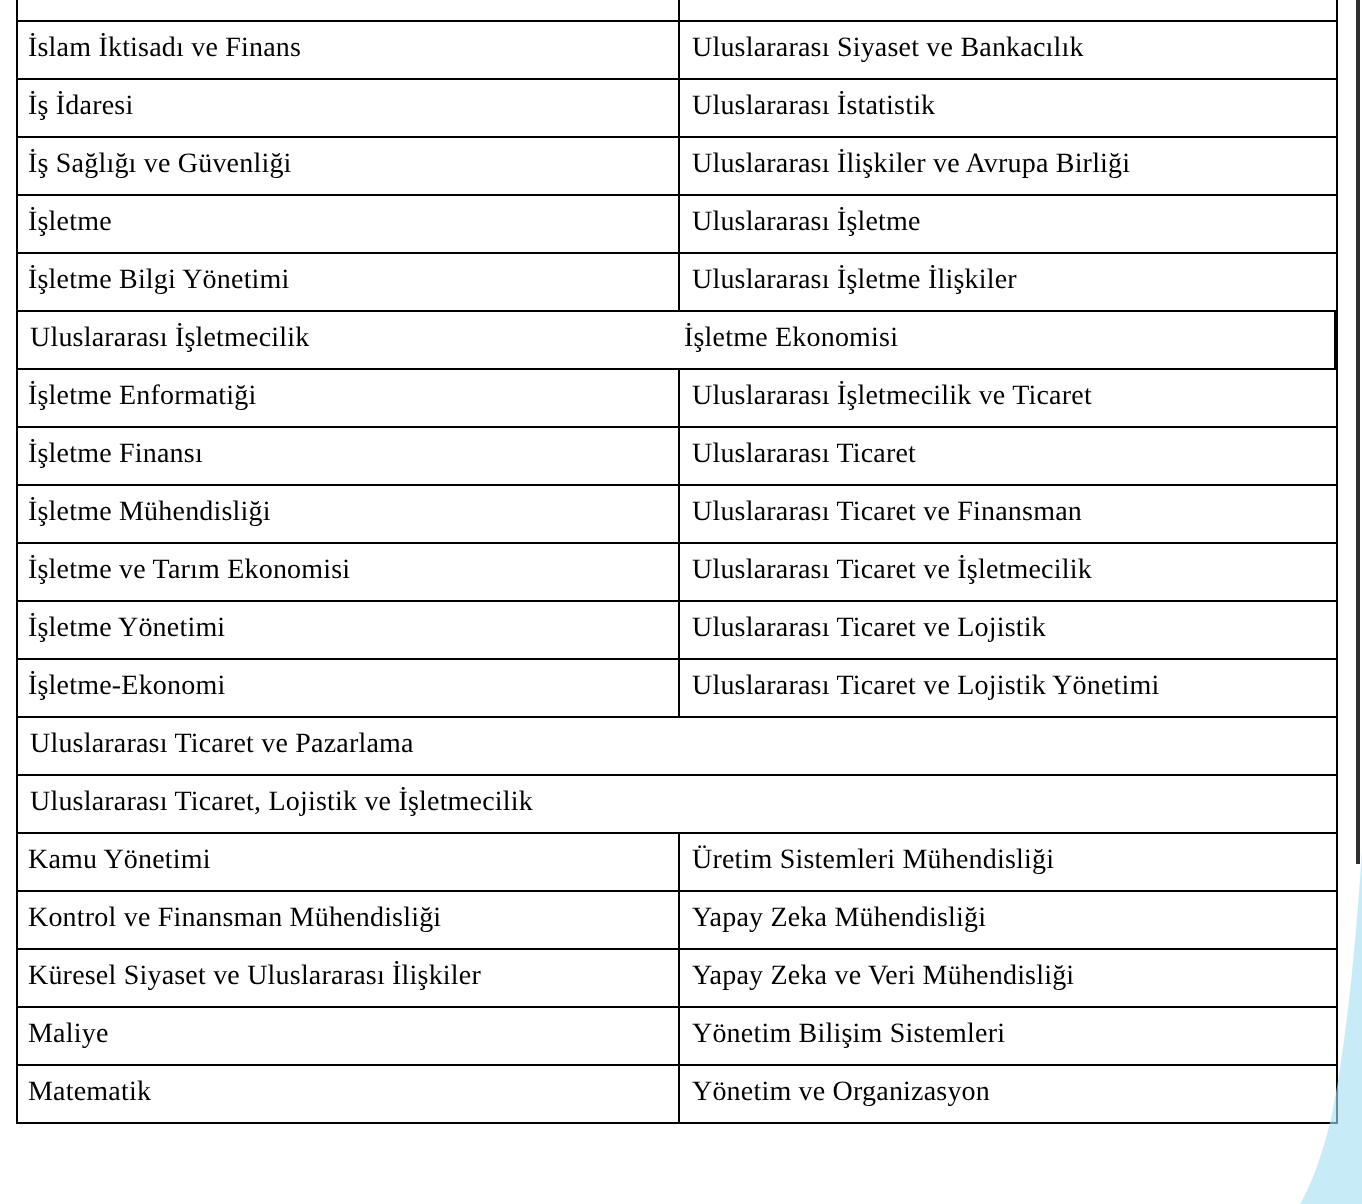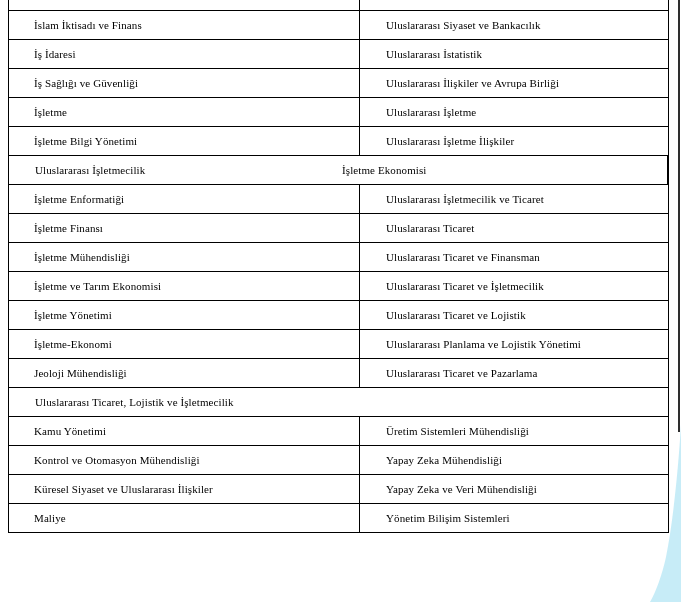--- a/index.html
+++ b/index.html
@@ -30,26 +30,25 @@
     box-sizing: border-box;
     border-top: 1px solid #000000;
   }
   .row.partial {
     height: 28px;
     border-top: none;
   }
   .cell {
     display: flex;
     align-items: center;
-    font-size: 11px;
+    font-size: 14px;
     letter-spacing: 0.1px;
     white-space: nowrap;
     overflow: hidden;
     box-sizing: border-box;
-    margin-left: 20px;
   }
   .cell.c1 {
     width: 331px;
     border-right: 1px solid #000000;
     padding-left: 5px;
   }
   .cell.c2 {
     flex: 1;
     padding-left: 6px;
   }
@@ -122,44 +121,47 @@
       <div class="row">
         <div class="cell c1">İşletme ve Tarım Ekonomisi</div>
         <div class="cell c2">Uluslararası Ticaret ve İşletmecilik</div>
       </div>
       <div class="row">
         <div class="cell c1">İşletme Yönetimi</div>
         <div class="cell c2">Uluslararası Ticaret ve Lojistik</div>
       </div>
       <div class="row">
         <div class="cell c1">İşletme-Ekonomi</div>
-        <div class="cell c2">Uluslararası Planlama ve Lojistik Yönetimi</div>
+        <div class="cell c2">Uluslararası Ticaret ve Lojistik Yönetimi</div>
       </div>
       <div class="row">
-        <div class="cell c1">Jeoloji Mühendisliği</div>
         <div class="cell c2">Uluslararası Ticaret ve Pazarlama</div>
       </div>
       <div class="row">
         <div class="cell c2">Uluslararası Ticaret, Lojistik ve İşletmecilik</div>
       </div>
       <div class="row">
         <div class="cell c1">Kamu Yönetimi</div>
         <div class="cell c2">Üretim Sistemleri Mühendisliği</div>
       </div>
       <div class="row">
-        <div class="cell c1">Kontrol ve Otomasyon Mühendisliği</div>
+        <div class="cell c1">Kontrol ve Finansman Mühendisliği</div>
         <div class="cell c2">Yapay Zeka Mühendisliği</div>
       </div>
       <div class="row">
         <div class="cell c1">Küresel Siyaset ve Uluslararası İlişkiler</div>
         <div class="cell c2">Yapay Zeka ve Veri Mühendisliği</div>
       </div>
       <div class="row">
         <div class="cell c1">Maliye</div>
         <div class="cell c2">Yönetim Bilişim Sistemleri</div>
+      </div>
+      <div class="row">
+        <div class="cell c1">Matematik</div>
+        <div class="cell c2">Yönetim ve Organizasyon</div>
       </div>
     </div>
 
   <div class="edge-line"></div>
 
   <svg class="corner-decor" viewBox="0 0 45 195" xmlns="http://www.w3.org/2000/svg" aria-hidden="true">
     <path d="M 45 18 C 42 65 37 115 30 150 C 26 168 20 185 14 195 L 45 195 Z" fill="rgba(164,224,242,0.62)"></path>
   </svg>
 
 </div>

